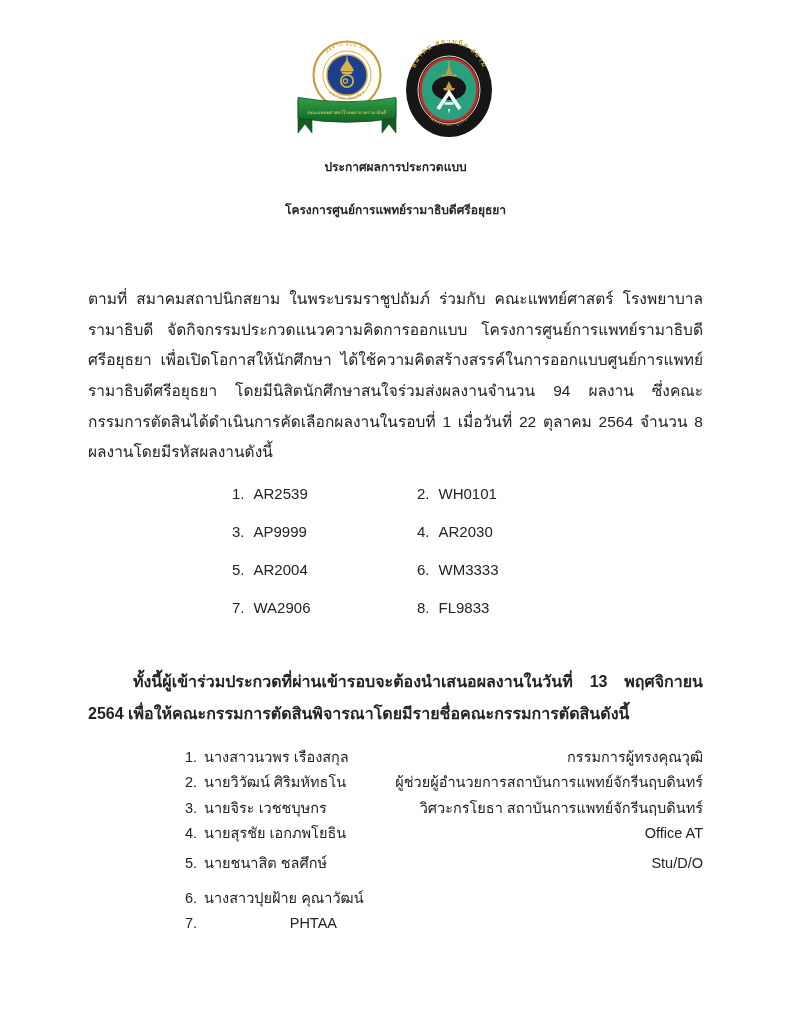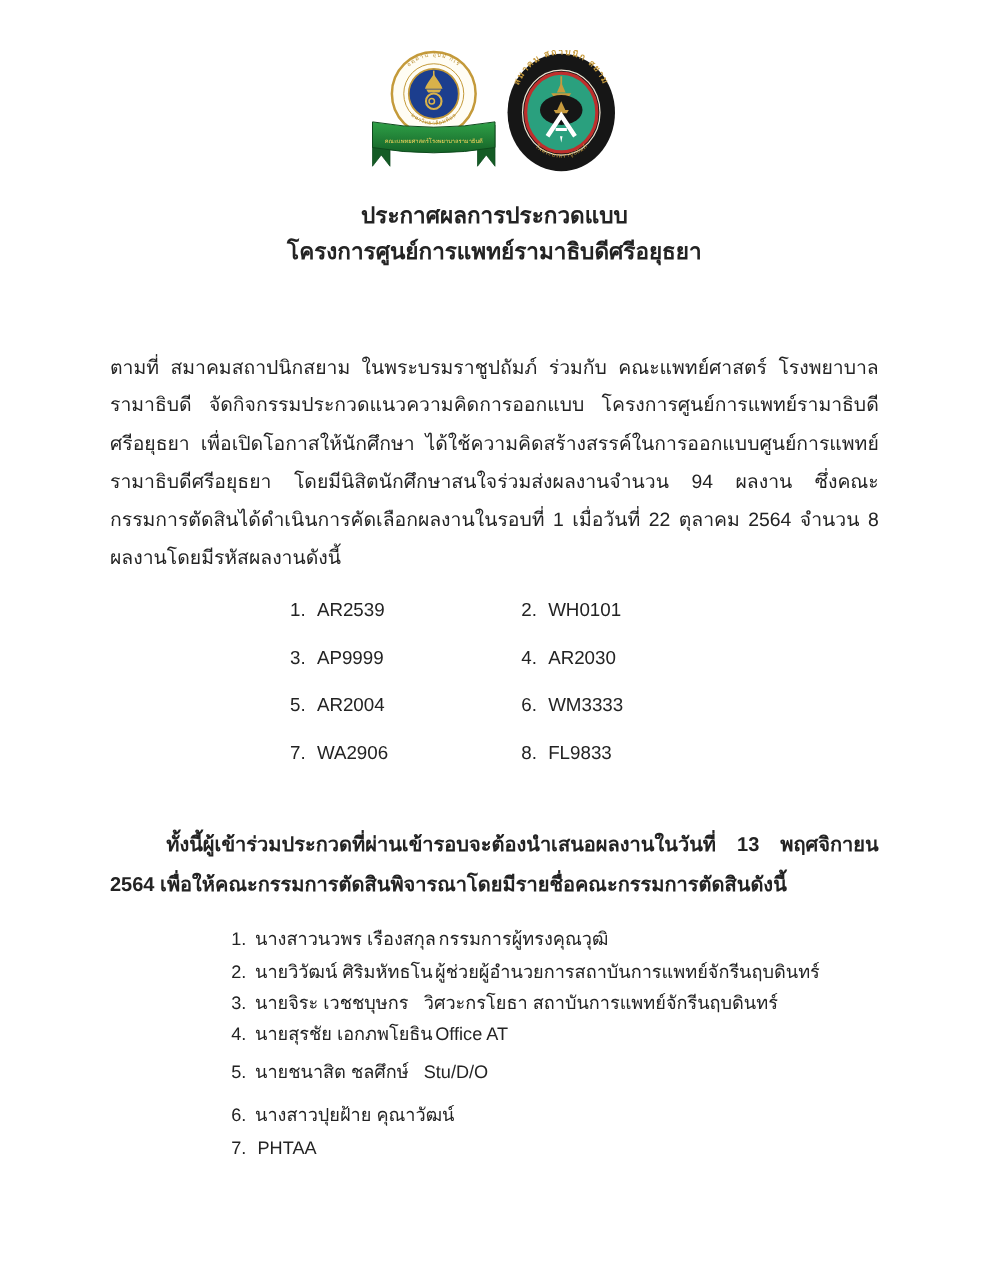--- a/index.html
+++ b/index.html
@@ -6,38 +6,38 @@
   body{
     width:791px;height:1024px;overflow:hidden;background:#ffffff;
     font-family:"Liberation Sans","DejaVu Sans",sans-serif;
     color:#232323;
   }
   .page{box-sizing:border-box;width:791px;height:1024px;padding:40px 88px 0;}
   
   .logos{display:flex;justify-content:center;align-items:flex-start;gap:6px;height:104px;}
   .logo{display:block;}
   
-  .doc-title{font-weight:bold;font-size:18px;text-align:center;margin:0;line-height:1.6;}
+  .doc-title{font-weight:bold;font-size:12px;text-align:center;margin:0;line-height:1.6;}
   .title-1{margin-top:14px;}
-  .title-2{}
+  .title-2{margin-top:24px;}
   
   .intro{margin-top:64px;font-size:15.5px;line-height:1.97;text-align:justify;}
   
   .codes{margin:12px 0 0 144px;display:grid;grid-template-columns:185px 185px;row-gap:17px;
          font-size:15px;line-height:1.4;}
   .code-item{display:flex;gap:9px;}
   
   .present{margin-top:48px;font-size:16px;line-height:1.97;font-weight:bold;
            text-align:justify;text-indent:45px;}
   
   .committee{margin:14px 0 0 97px;font-size:14.5px;}
   .member-row{display:grid;grid-template-columns:19px minmax(133px,max-content) auto;line-height:1.74;}
   .member-row:nth-child(5){margin-top:5px;}
   .member-row:nth-child(6){margin-top:10px;}
-  .member-role{padding-left:2px;}
+  .member-role{padding-left:2px;text-align:right;}
 </style>
 </head>
 <body>
 
 <div class="page">
 
   <div class="logos">
 
     <svg class="logo" width="100" height="102" viewBox="0 0 100 102" xmlns="http://www.w3.org/2000/svg">
       <defs>

